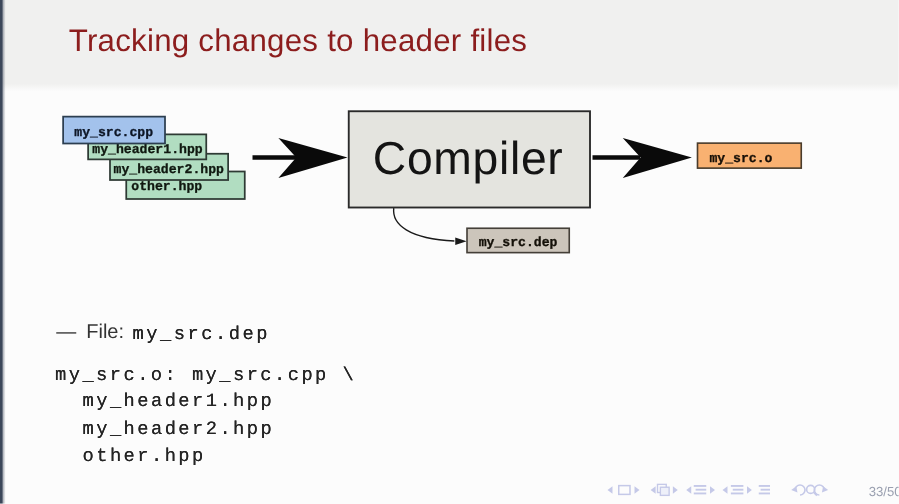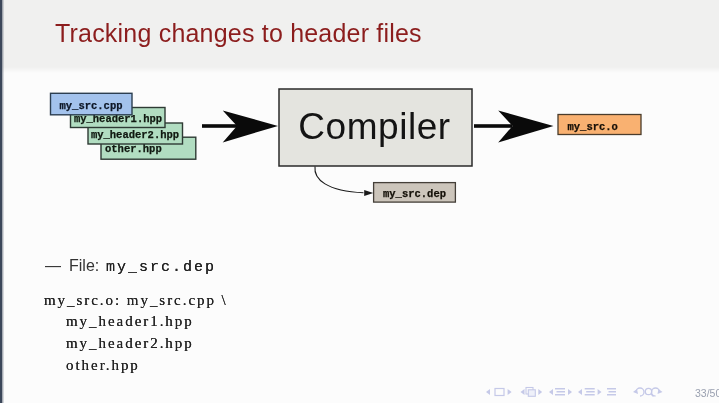--- a/index.html
+++ b/index.html
@@ -7,21 +7,21 @@
      font-family:"Liberation Sans",sans-serif;}
 #leftbar{position:absolute;left:0;top:0;width:5px;height:403px;z-index:5;background:linear-gradient(to right,#3c475a 0,#3c475a 1.6px,rgba(60,71,90,0.38) 2.6px,rgba(60,71,90,0) 4.5px);}
 #header{position:absolute;left:0;top:0;width:719px;height:74px;background:linear-gradient(#f0f0ef 0,#f0f0ef 67px,#fcfcfc 73px);}
 #title{position:absolute;left:14px;top:21px;font-size:25px;line-height:25px;color:#8c1d1d;
        letter-spacing:0.2px;margin-left:41px;}
 #diagram{position:absolute;left:0;top:0;}
 .t{position:absolute;color:#262626;white-space:pre;}
 .dash{left:45px;top:257px;font-size:16px;color:#333;}
 .it{left:69px;top:257px;font-size:16px;color:#333;}
 .fmono{left:106px;top:259px;font-family:"Liberation Mono",monospace;font-size:15px;letter-spacing:2.0px;color:#222;text-shadow:0 0 0.5px #222;}
-.code{font-family:Liberation Serif, serif;font-size:15px;letter-spacing:1.95px;color:#242424;text-shadow:0 0 0.5px #242424;}
+.code{font-family:Liberation Mono, monospace;font-size:15px;letter-spacing:1.95px;color:#242424;text-shadow:0 0 0.5px #242424;}
 #c1{left:44px;top:292px;}
 #c2{left:66px;top:313px;}
 #c3{left:66px;top:335px;}
 #c4{left:66px;top:357px;}
 </style>
 </head>
 <body>
 <div id="header"></div>
 <div id="leftbar"></div>
 <div id="title">Tracking changes to header files</div>

